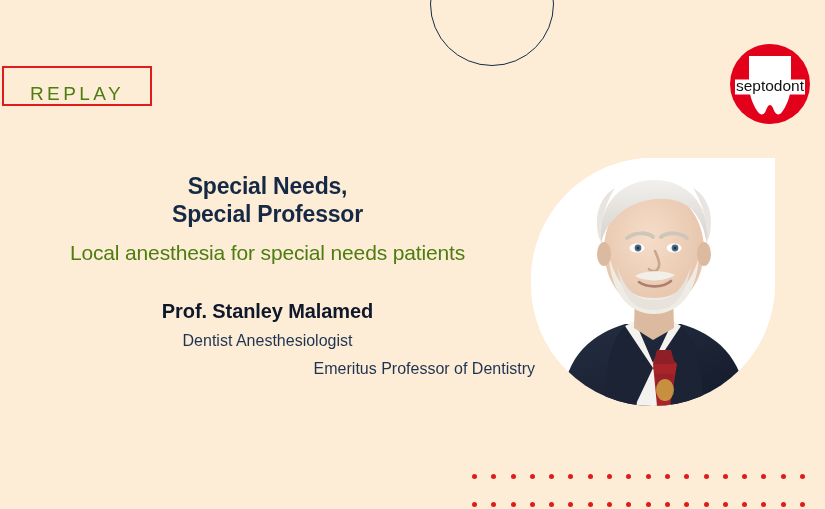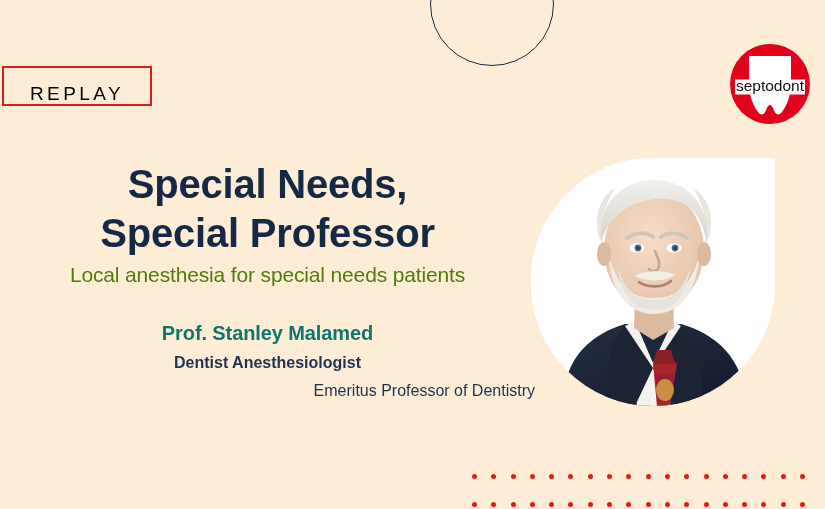--- a/index.html
+++ b/index.html
@@ -40,21 +40,21 @@
     top: 66px;
     width: 150px;
     height: 40px;
     border: 2px solid #e01b1b;
     box-sizing: border-box;
     display: flex;
     align-items: center;
     justify-content: center;
   }
   .replay-badge .label {
-    color: #000000;
+    color: #4d7c0f;
     font-size: 19px;
     font-weight: 500;
     letter-spacing: 3.4px;
     line-height: 1;
     margin-top: 14px;
   }
 
   
   .logo {
     position: absolute;
@@ -68,47 +68,47 @@
   
   .content {
     position: absolute;
     left: 0px;
     top: 160px;
     width: 535px;
     text-align: center;
   }
   .title {
     color: #152945;
-    font-size: 40px;
+    font-size: 23px;
     font-weight: bold;
     line-height: 1.22;
     letter-spacing: -0.2px;
-    margin: 0;
+    margin: 12px;
     padding: 0 14px;
   }
   .title .line { display: block; }
   .subtitle {
     color: #4d7c0f;
     font-size: 21px;
     font-weight: 400;
     line-height: 1.25;
     margin: 4px 0 0 0;
     letter-spacing: -0.15px;
   }
   .speaker-name {
-    color: #0f766e;
+    color: #0f172a;
     font-size: 20px;
     font-weight: bold;
     margin: 34px 0 8px 0;
     letter-spacing: -0.1px;
   }
   .speaker-role {
     color: #1e3350;
     font-size: 16px;
-    font-weight: 700;
+    font-weight: 400;
     margin: 10px 0 0 0;
     line-height: 1.0;
   }
   .speaker-role2 {
     color: #1e3350;
     font-size: 16px;
     font-weight: 400;
     margin: 12px 0 0 0;
     line-height: 1.0;
     text-align: right;

